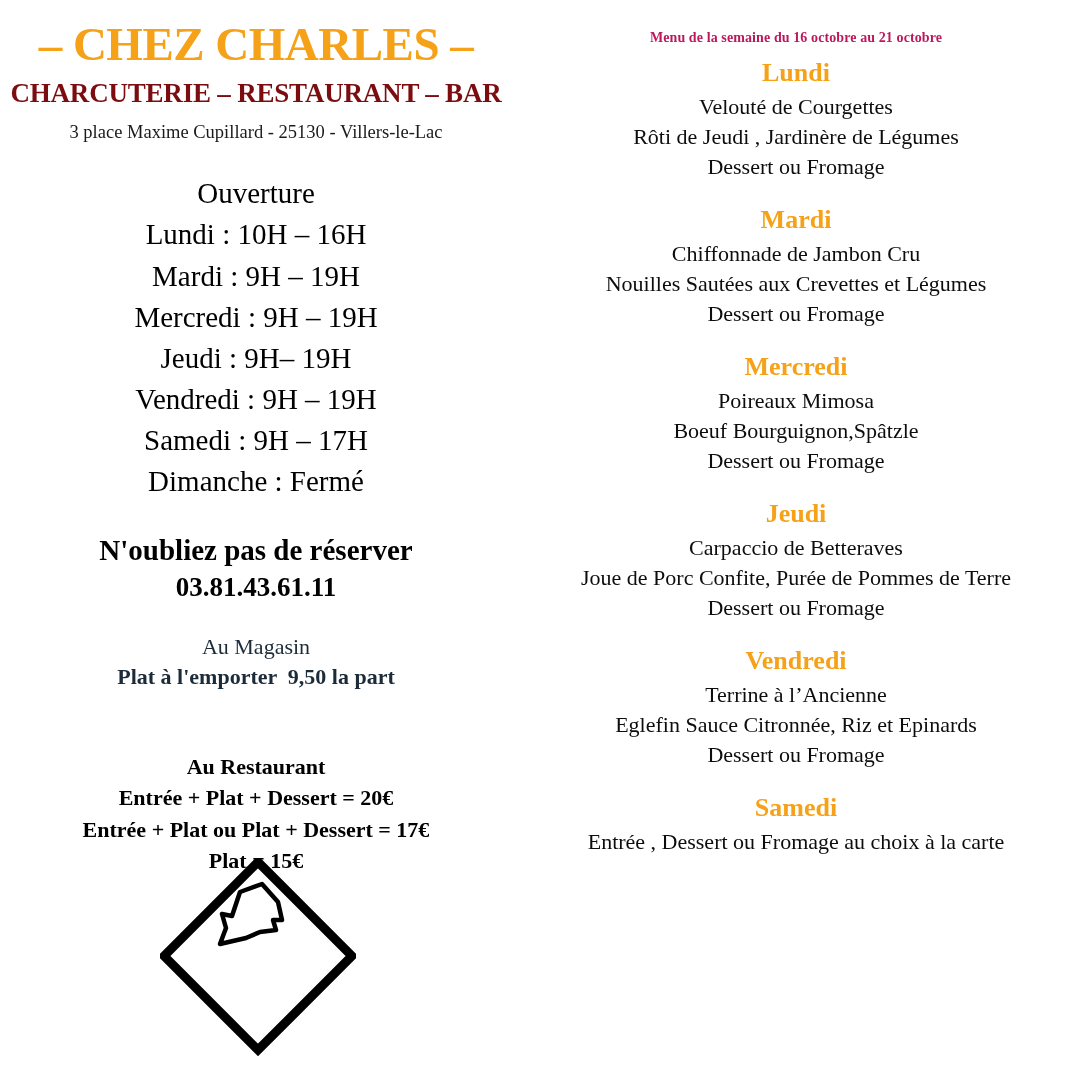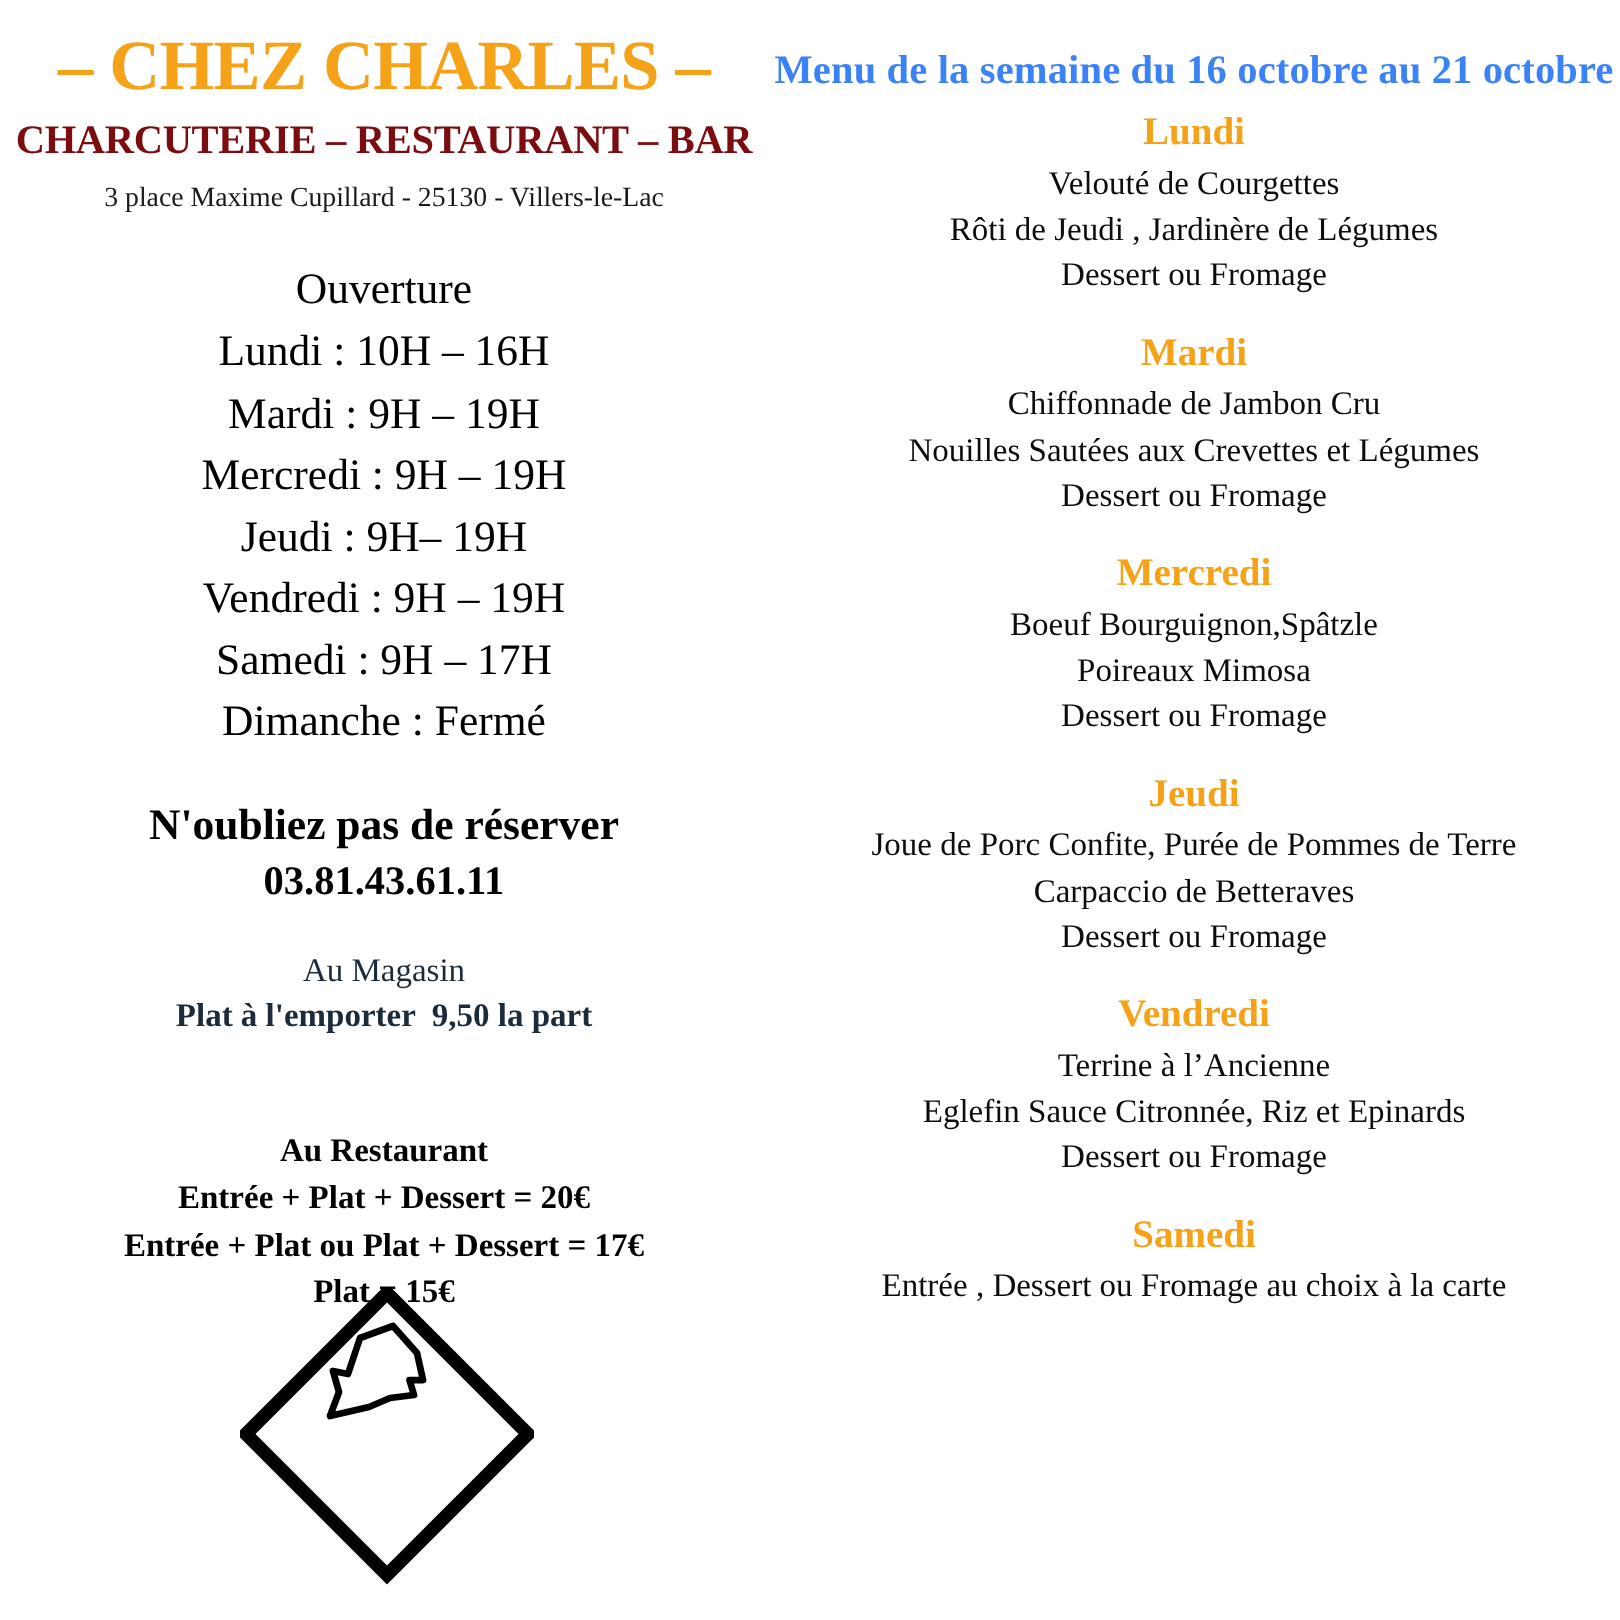--- a/index.html
+++ b/index.html
@@ -171,23 +171,23 @@
   
   .col-right {
     width: 568px;
     flex: 0 0 568px;
     position: relative;
     box-sizing: border-box;
     text-align: center;
     padding-top: 30px;
   }
   .menu-header {
-    font-size: 27px;
-    font-weight: bold;
-    color: #3b82f6;
+    font-size: 14px;
+    font-weight: bold;
+    color: #be185d;
     line-height: 1.2;
     white-space: nowrap;
     letter-spacing: 0.1px;
   }
   .day-block {
     padding-top: 19px;
   }
   .day-block.first { padding-top: 8px; }
   .day-name {
     color: #F5A218;
@@ -269,29 +269,29 @@
 
     <div class="day-block">
       <div class="day-name">Mardi</div>
       <div class="dish">Chiffonnade de Jambon Cru</div>
       <div class="dish">Nouilles Sautées aux Crevettes et Légumes</div>
       <div class="dish">Dessert ou Fromage</div>
     </div>
 
     <div class="day-block">
       <div class="day-name">Mercredi</div>
+      <div class="dish">Poireaux Mimosa</div>
       <div class="dish">Boeuf Bourguignon,Spâtzle</div>
-      <div class="dish">Poireaux Mimosa</div>
       <div class="dish">Dessert ou Fromage</div>
     </div>
 
     <div class="day-block">
       <div class="day-name">Jeudi</div>
+      <div class="dish">Carpaccio de Betteraves</div>
       <div class="dish">Joue de Porc Confite, Purée de Pommes de Terre</div>
-      <div class="dish">Carpaccio de Betteraves</div>
       <div class="dish">Dessert ou Fromage</div>
     </div>
 
     <div class="day-block">
       <div class="day-name">Vendredi</div>
       <div class="dish">Terrine à l’Ancienne</div>
       <div class="dish">Eglefin Sauce Citronnée, Riz et Epinards</div>
       <div class="dish">Dessert ou Fromage</div>
     </div>
 

